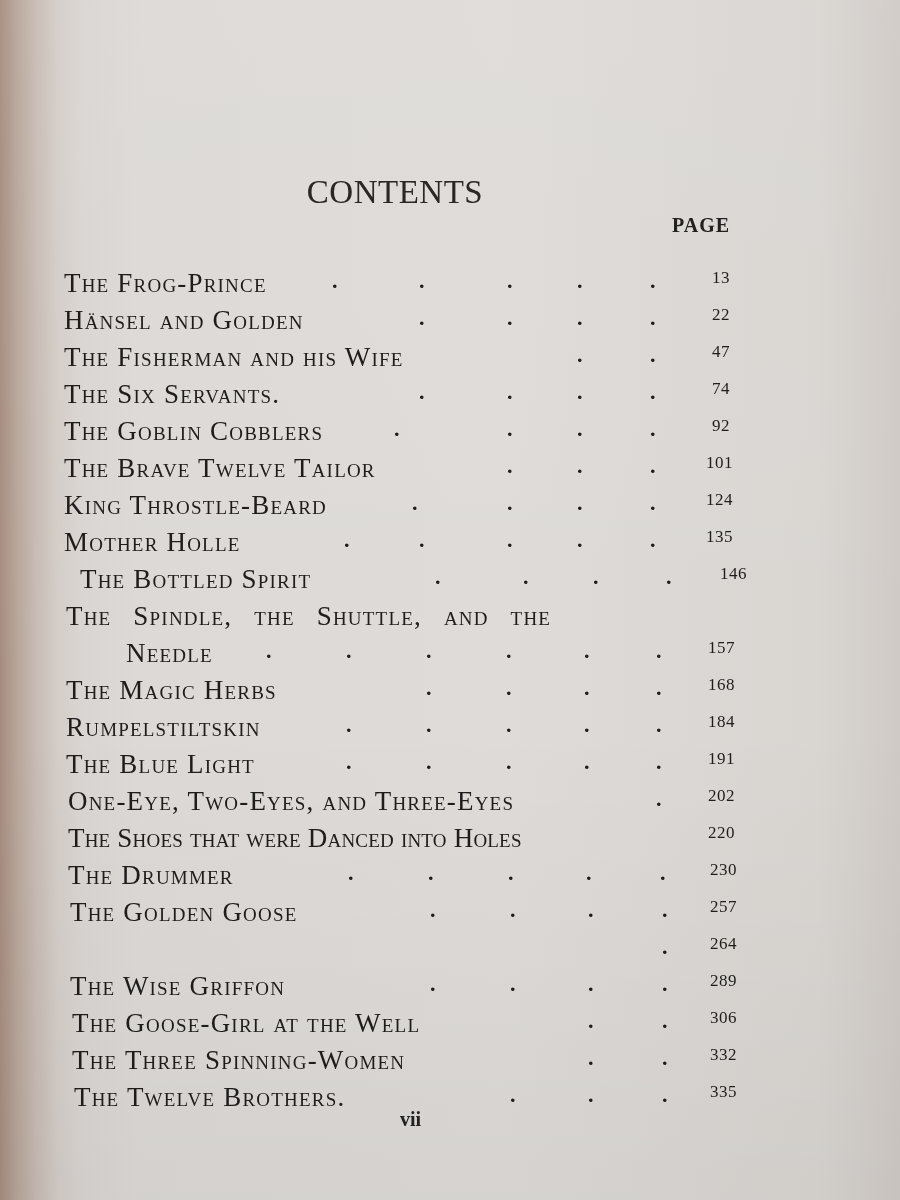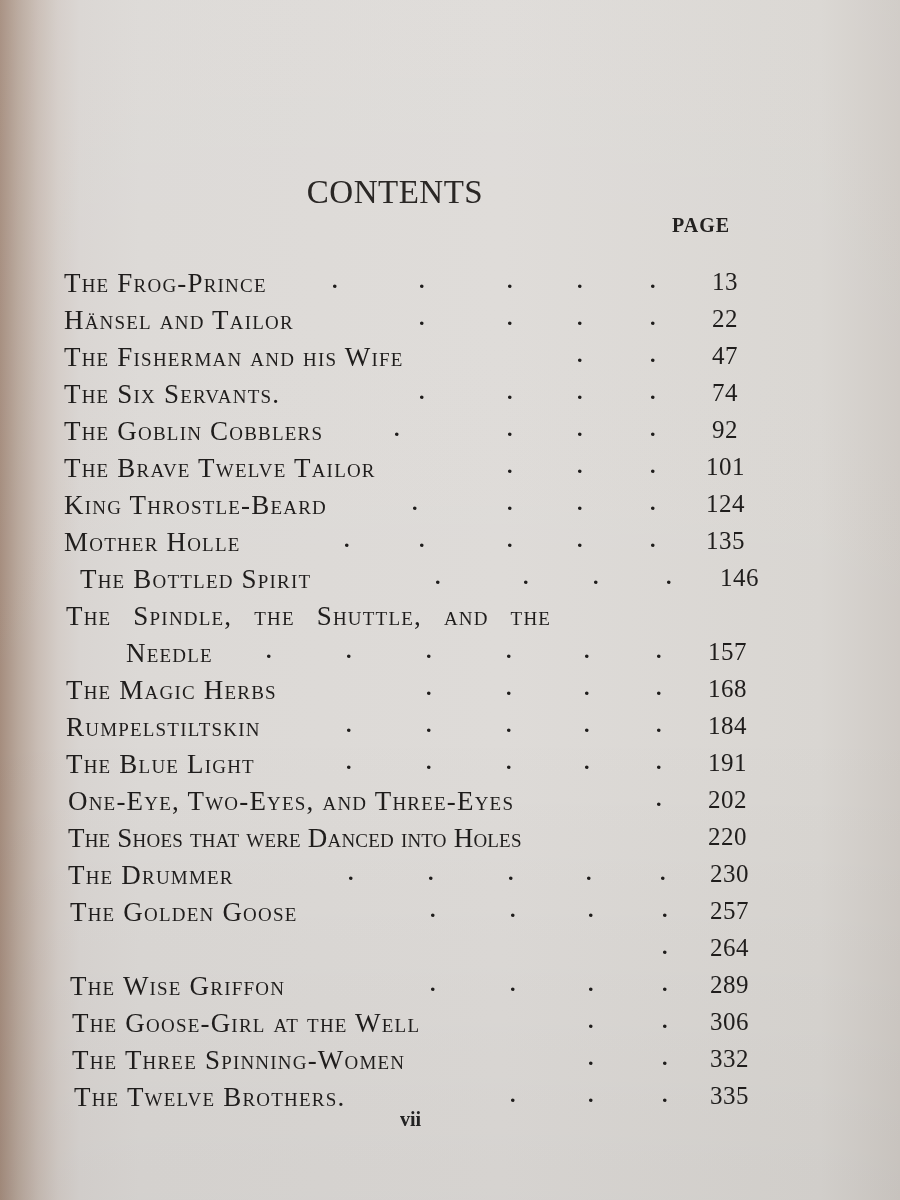--- a/index.html
+++ b/index.html
@@ -72,21 +72,21 @@
     }
     .entry .dot {
       position: absolute;
       top: 0;
       font-weight: bold;
       font-size: 22px;
     }
     .entry .num {
       position: absolute;
       top: 0;
-      font-size: 25px;
+      font-size: 17px;
       font-variant: normal;
       letter-spacing: 0.5px;
     }
     .folio {
       position: absolute;
       left: 400px;
       top: 1108px;
       font-size: 20px;
       font-weight: bold;
       color: #222;
@@ -106,21 +106,21 @@
     <span class="title-text">The Frog-Prince</span>
     <span class="dot" style="left:268px;">.</span>
     <span class="dot" style="left:355px;">.</span>
     <span class="dot" style="left:443px;">.</span>
     <span class="dot" style="left:513px;">.</span>
     <span class="dot" style="left:586px;">.</span>
     <span class="num" style="left:648px;">13</span>
   </div>
 
   <div class="entry" style="left:64px; top:295px; width:700px;">
-    <span class="title-text">Hänsel and Tailor</span>
+    <span class="title-text">Hänsel and Golden</span>
     <span class="dot" style="left:355px;">.</span>
     <span class="dot" style="left:443px;">.</span>
     <span class="dot" style="left:513px;">.</span>
     <span class="dot" style="left:586px;">.</span>
     <span class="num" style="left:648px;">22</span>
   </div>
 
   <div class="entry" style="left:64px; top:332px; width:700px;">
     <span class="title-text">The Fisherman and his Wife</span>
     <span class="dot" style="left:513px;">.</span>

